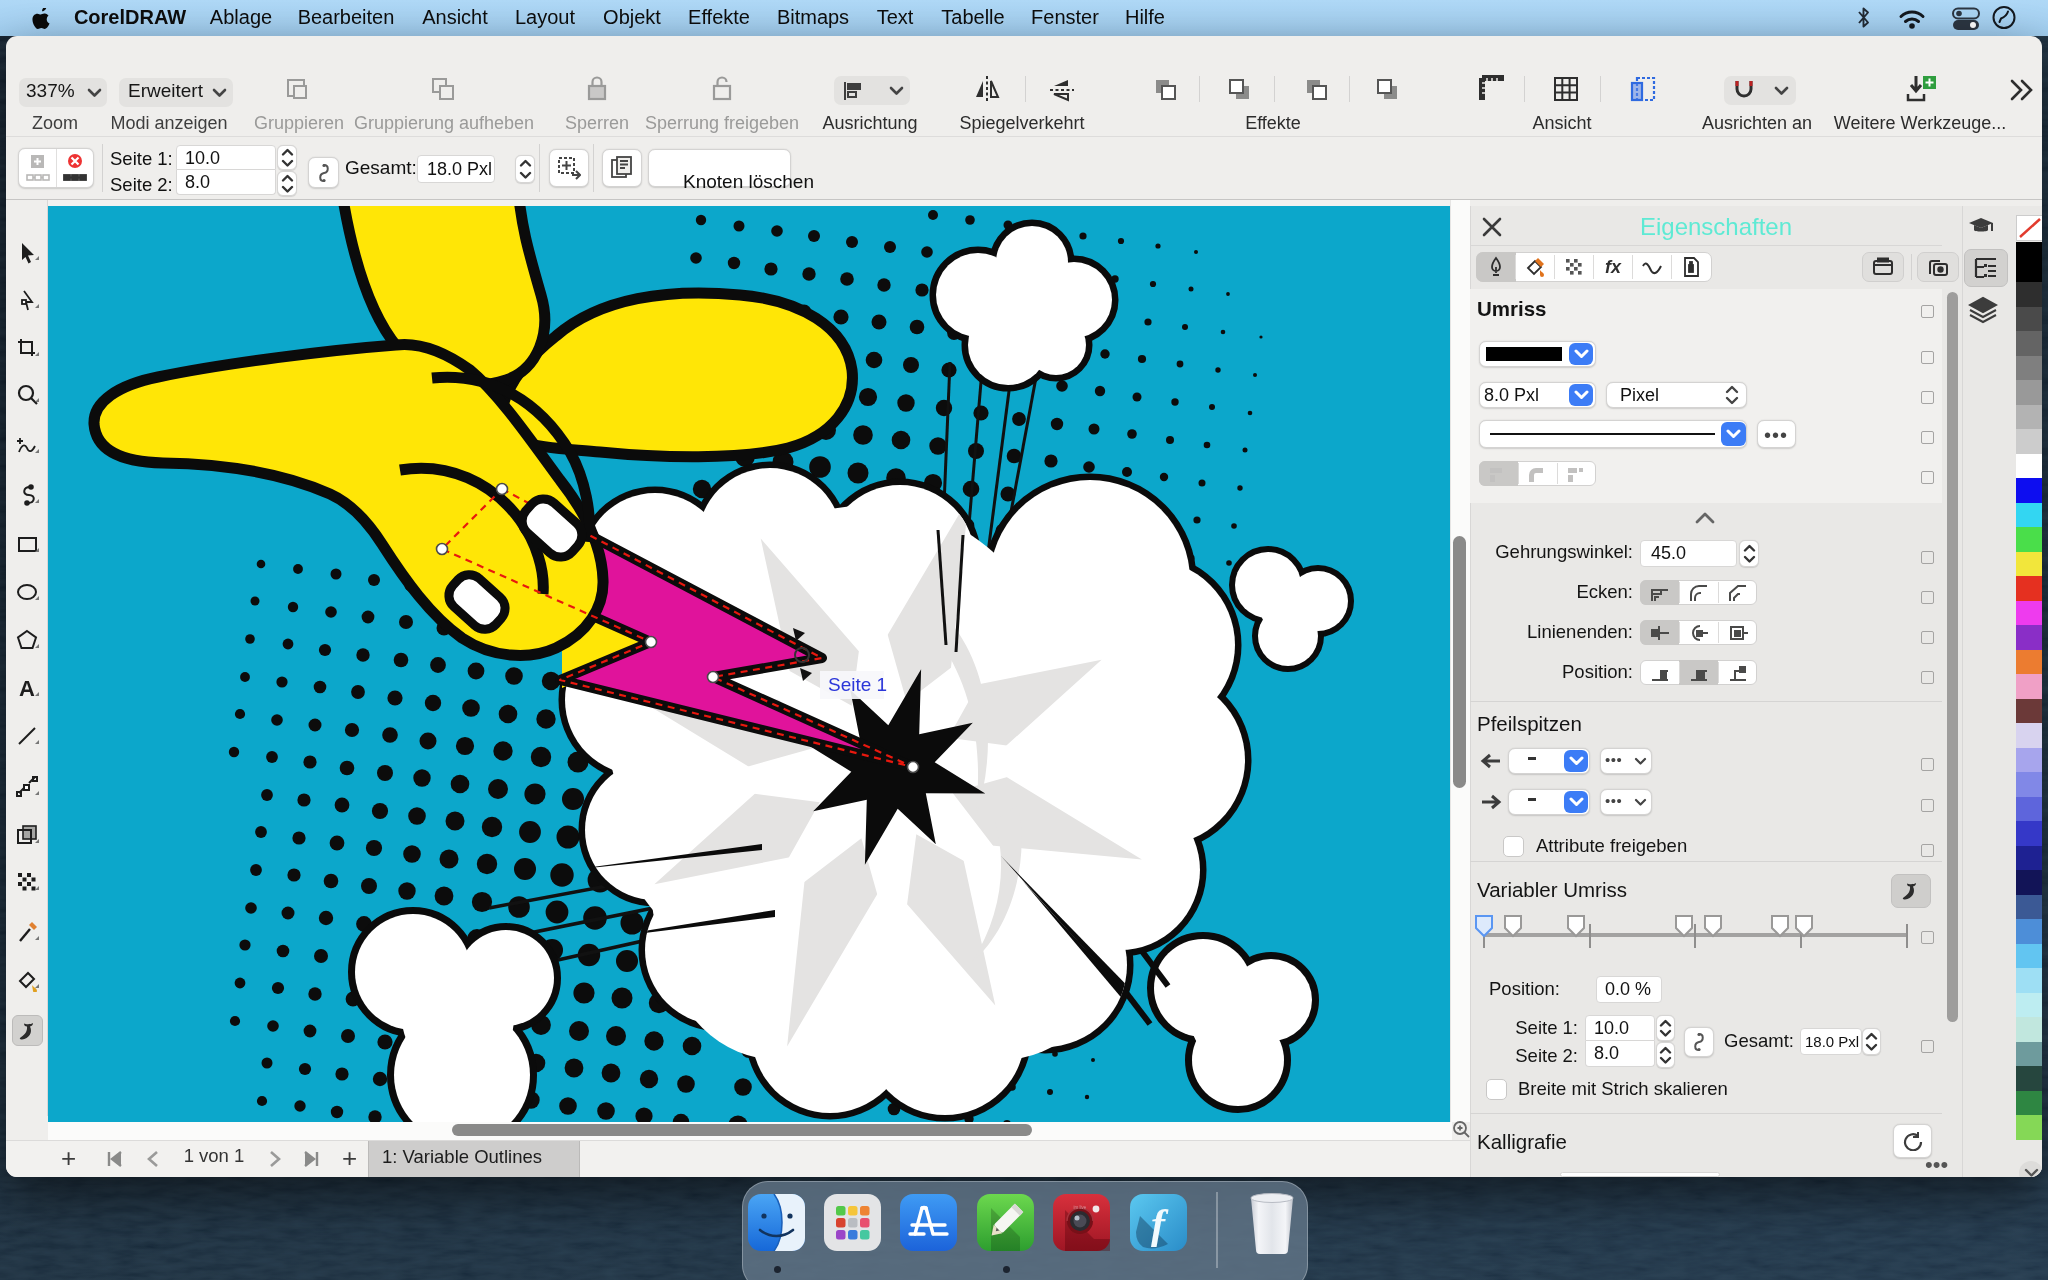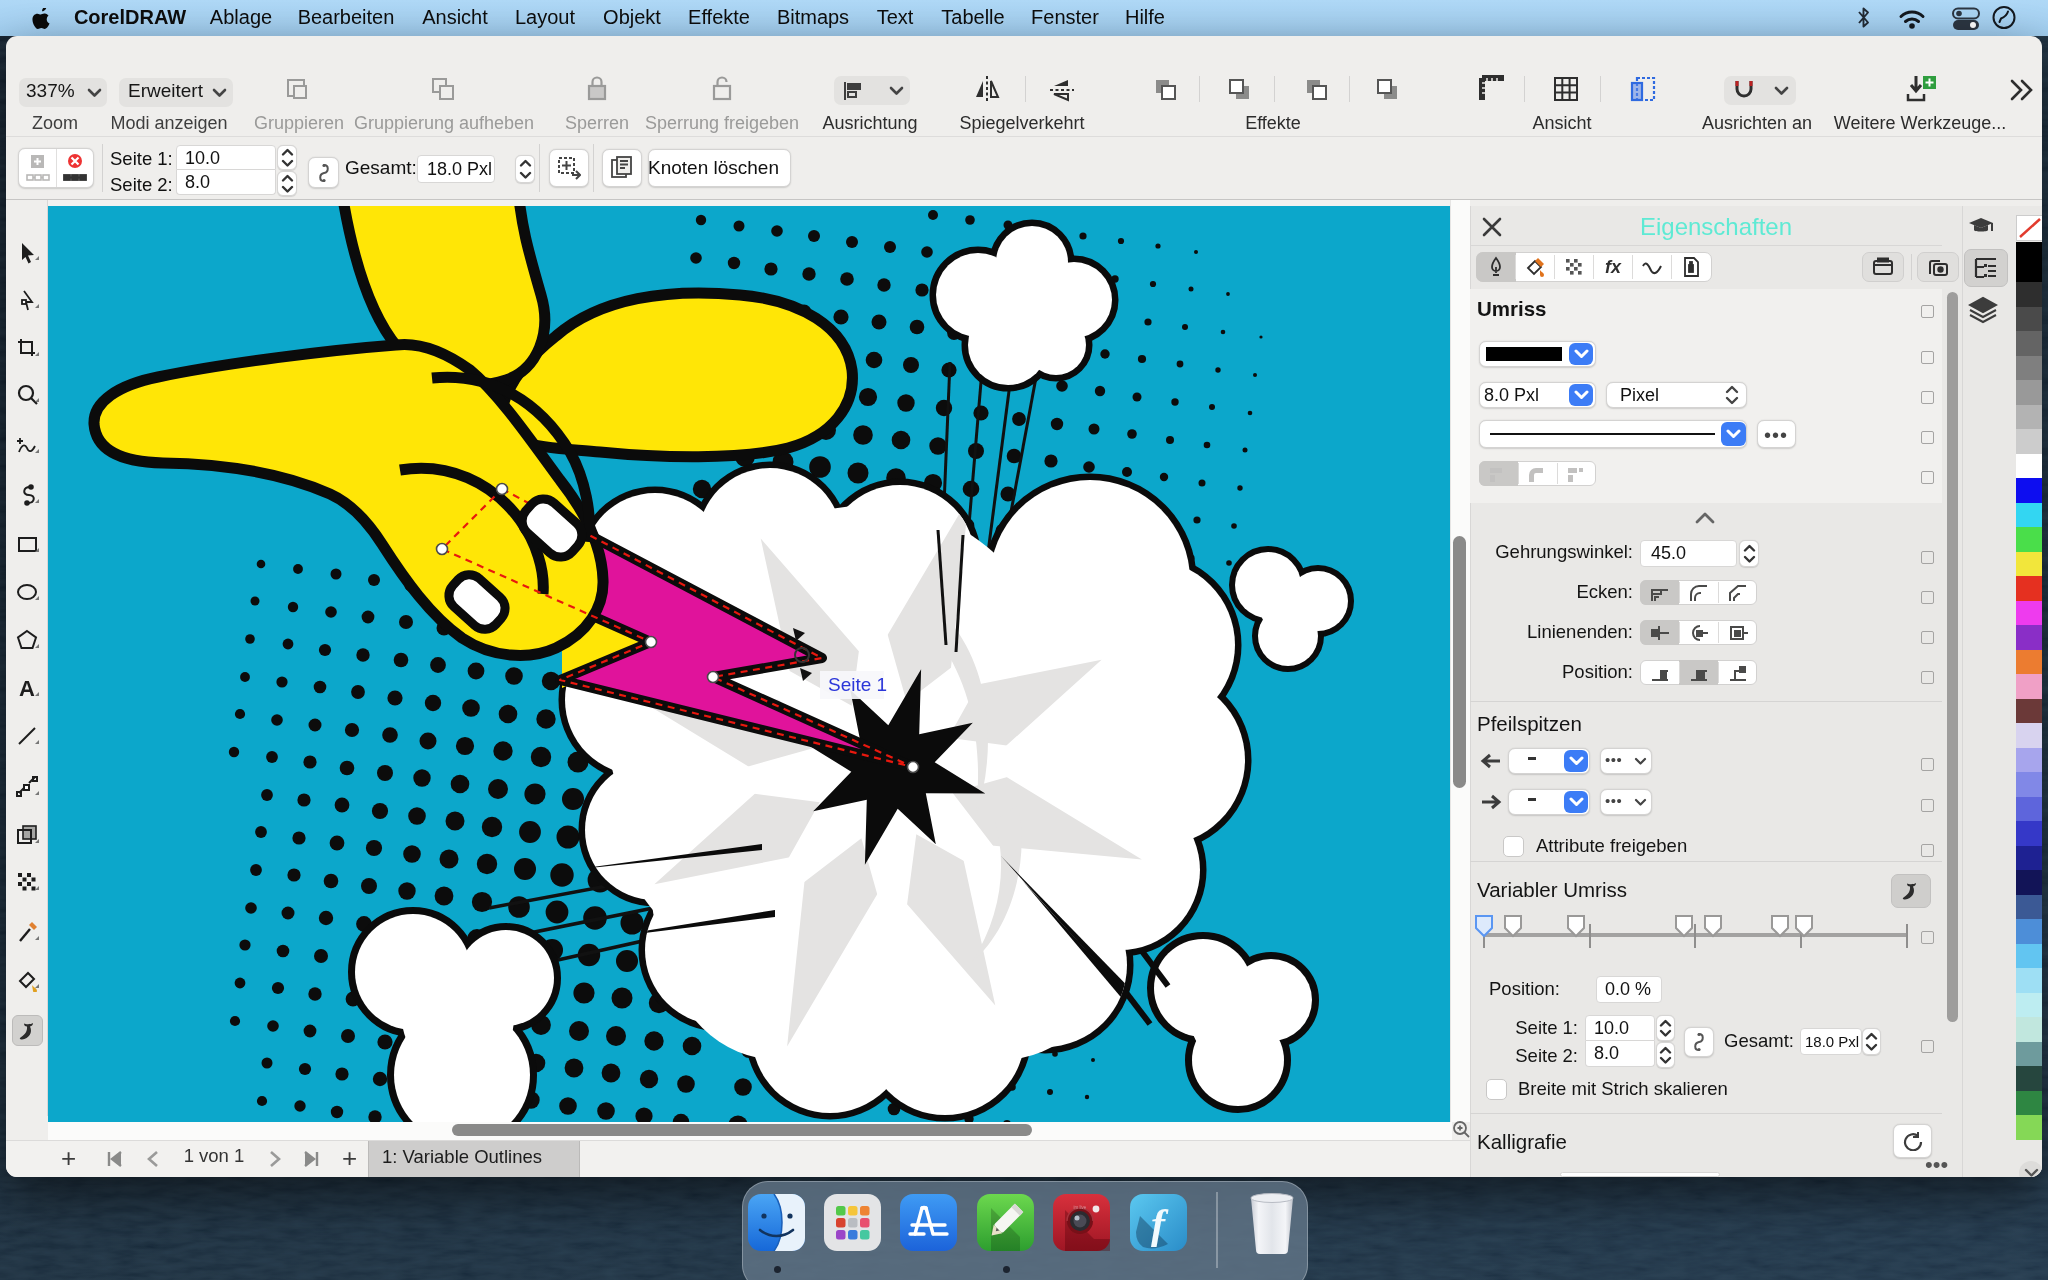--- a/index.html
+++ b/index.html
@@ -279,21 +279,21 @@
     <div class="vdiv" style="left:587px;top:108px;height:48px"></div>
     <div class="btn" style="left:596px;top:113px;width:40px;height:38px"></div>
     <svg class="abs" style="left:604px;top:119px" width="24" height="26" viewBox="0 0 24 26">
       <g stroke="#444" stroke-width="1.8" fill="none">
         <rect x="2" y="5" width="14" height="17"></rect>
         <rect x="7" y="2" width="14" height="17" fill="#efeeec"></rect>
         <path d="M10 6 h8 M10 9.5 h8 M10 13 h5"></path>
       </g>
     </svg>
     <div class="btn" style="left:642px;top:113px;width:143px;height:38px"></div>
-    <div class="abs" style="left:642px;top:121px;width:166px;text-align:left;font-size:19px;color:#101010">Knoten löschen</div>
+    <div class="abs" style="left:642px;top:135px;width:166px;text-align:right;font-size:19px;color:#101010">Knoten löschen</div>
     <div class="abs" style="left:0;top:164px;width:42px;height:916px;background:#efeeec;border-right:1px solid #d8d7d6"></div>
     <svg class="abs" style="left:10px;top:205px" width="22" height="23" viewBox="0 0 22 23">
       <path d="M6 2 L18 14 L12 14.5 L15 21 L12.5 22.5 L9.5 16 L6 19 Z" fill="#1d1d1d"></path>
     </svg>
     <svg class="abs" style="left:28px;top:219px" width="6" height="6">
       <path d="M1 5 L5 5 L5 1 Z" fill="#777"></path>
     </svg>
     <svg class="abs" style="left:10px;top:253px" width="22" height="23" viewBox="0 0 22 23">
       <g fill="none" stroke="#1d1d1d" stroke-width="1.8">
         <path d="M8 2 L16 13 L10 13 L12 21"></path>

